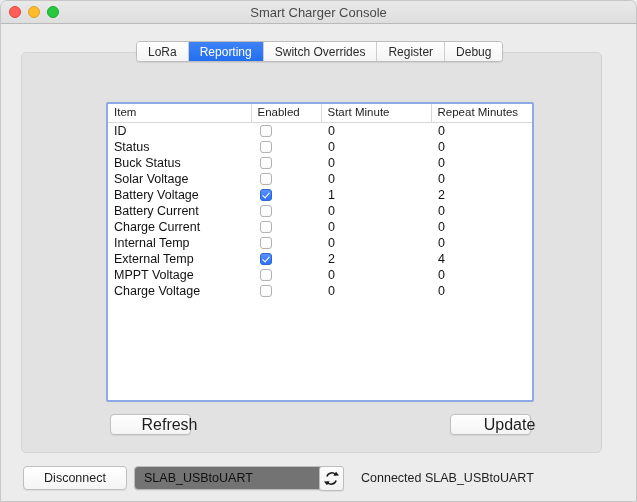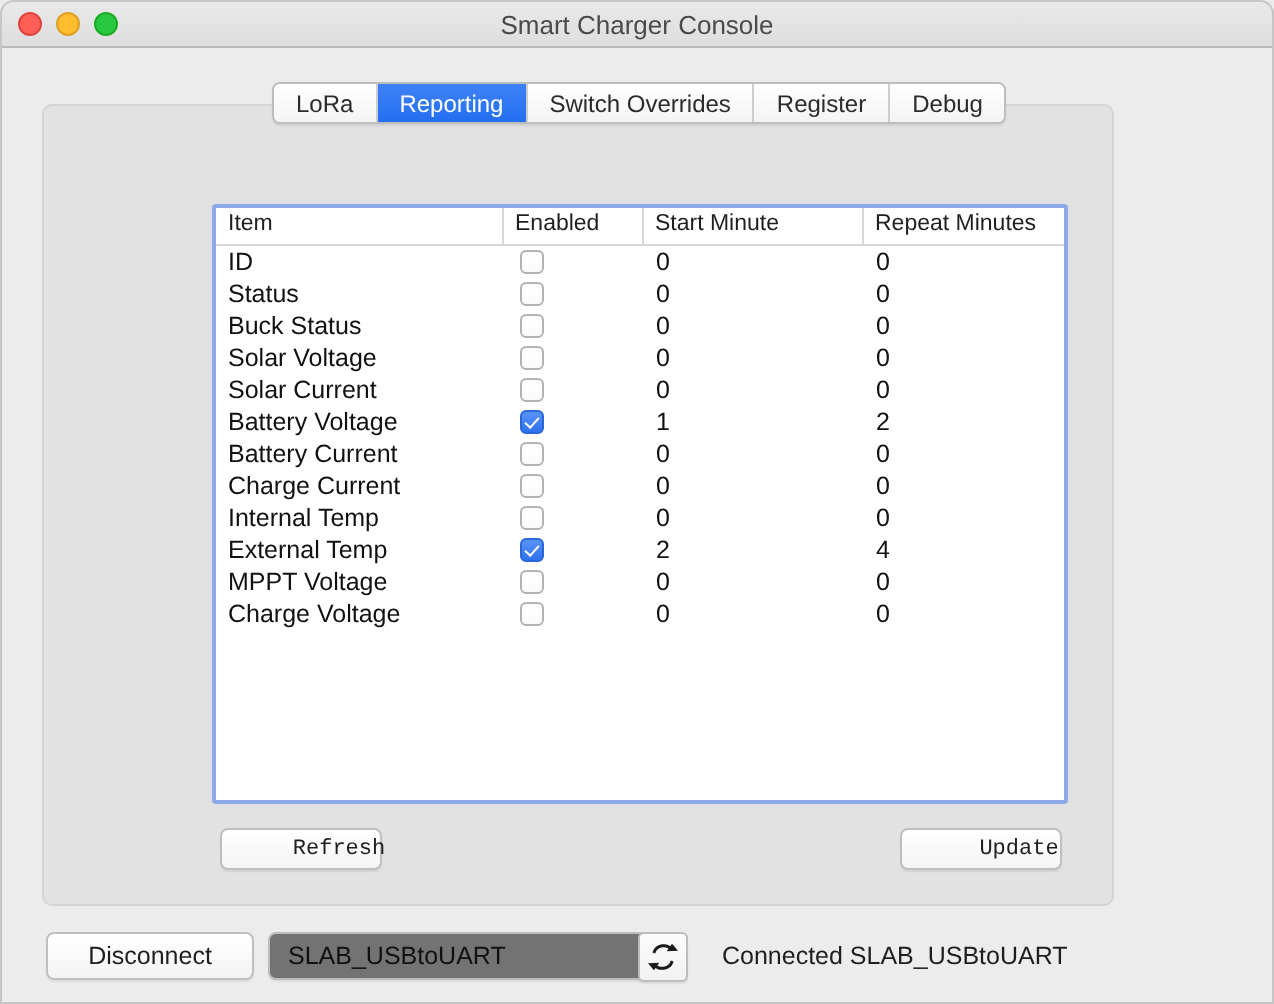--- a/index.html
+++ b/index.html
@@ -86,21 +86,21 @@
   .tab.active {
     background: linear-gradient(to bottom, #3e82f7 0%, #226ef0 100%);
     color: #ffffff;
   }
 
   
   .panel {
     position: absolute;
     top: 51px;
     left: 20px;
-    width: 536px;
+    width: 581px;
     height: 401px;
     background: #e2e2e2;
     border: 1px solid #d4d4d4;
     border-radius: 5px;
   }
 
   
   .table-wrap {
     position: absolute;
     top: 49px;
@@ -167,28 +167,28 @@
     width: 3px; height: 6px;
     border: solid #ffffff;
     border-width: 0 1.6px 1.6px 0;
     transform: rotate(42deg);
   }
 
   
   .btn {
     position: absolute;
     height: 21px;
-    font-size: 11px;
+    font-size: 16px;
     color: #1e1e1e;
     background: linear-gradient(to bottom, #ffffff 0%, #f4f4f4 100%);
     border: 1px solid #bfbfbf;
     border-radius: 4px;
     box-shadow: 0 1px 1px rgba(0,0,0,0.07);
     cursor: default;
-    font-family: Liberation Mono, monospace;
+    font-family: Liberation Sans, sans-serif;
     display: flex;
     align-items: center;
     justify-content: center;
     padding-left: 38px;
   }
   .btn-refresh { top: 361px; left: 88px;  width: 81px; }
   .btn-update  { top: 361px; left: 428px; width: 81px; }
 
   
   .bottombar {
@@ -319,26 +319,20 @@
               <td class="col-start cell-num">0</td>
               <td class="col-repeat cell-num">0</td>
             </tr>
             <tr>
               <td class="col-item">Solar Voltage</td>
               <td class="col-enabled"><span class="cb"></span></td>
               <td class="col-start cell-num">0</td>
               <td class="col-repeat cell-num">0</td>
             </tr>
             <tr>
-              <td class="col-item">Solar Current</td>
-              <td class="col-enabled"><span class="cb"></span></td>
-              <td class="col-start cell-num">0</td>
-              <td class="col-repeat cell-num">0</td>
-            </tr>
-            <tr>
               <td class="col-item">Battery Voltage</td>
               <td class="col-enabled"><span class="cb on"></span></td>
               <td class="col-start cell-num">1</td>
               <td class="col-repeat cell-num">2</td>
             </tr>
             <tr>
               <td class="col-item">Battery Current</td>
               <td class="col-enabled"><span class="cb"></span></td>
               <td class="col-start cell-num">0</td>
               <td class="col-repeat cell-num">0</td>

